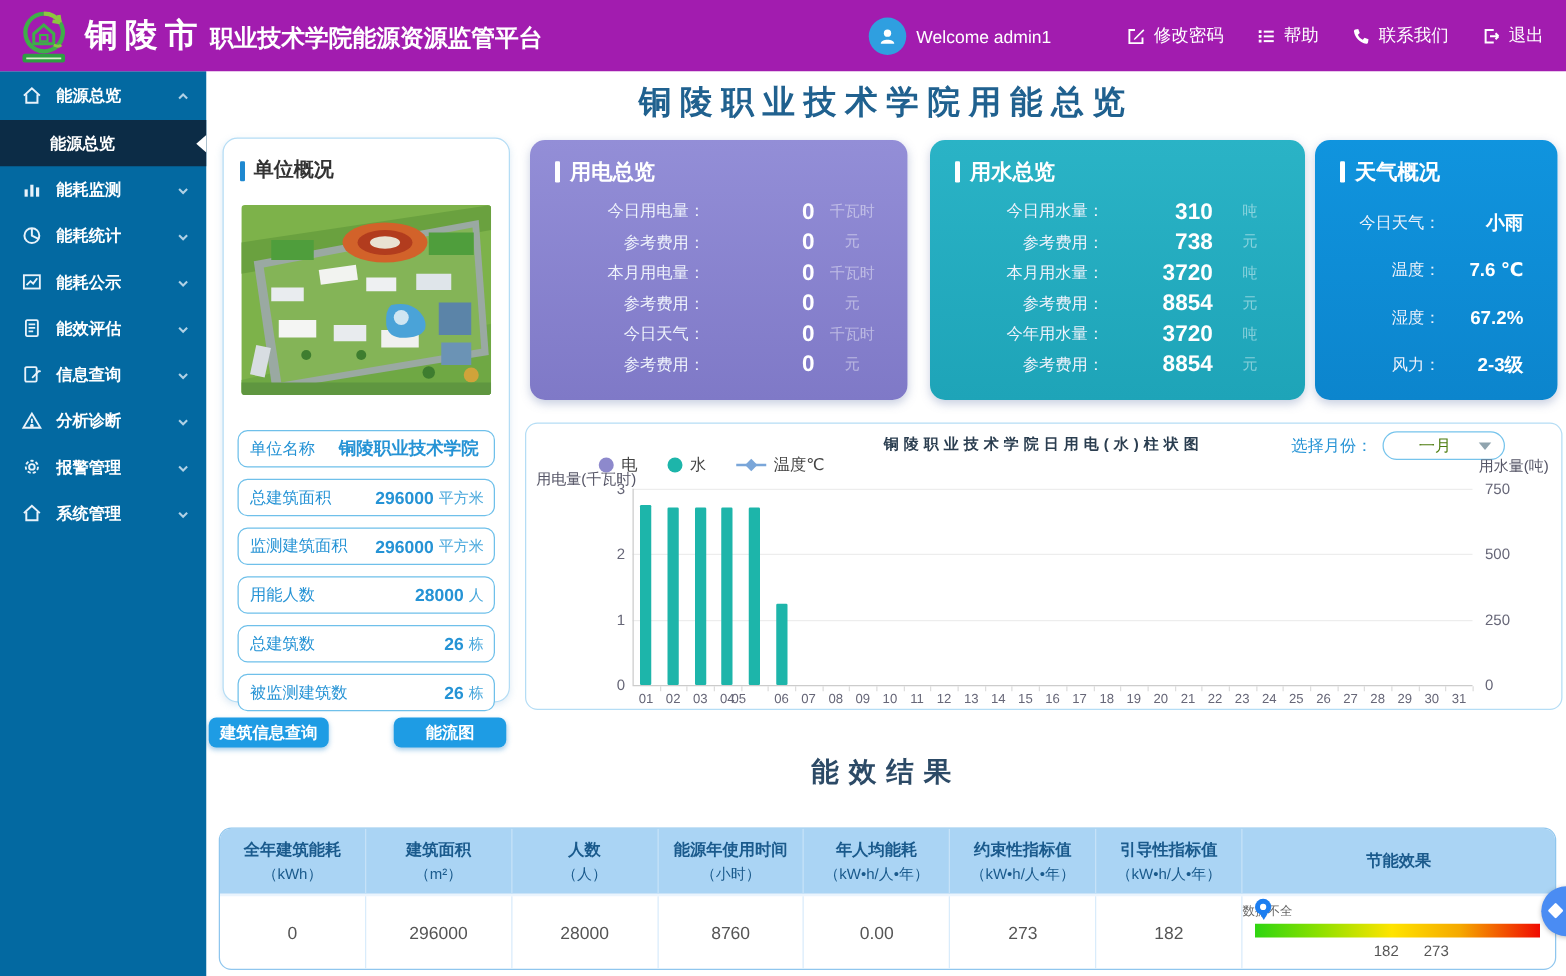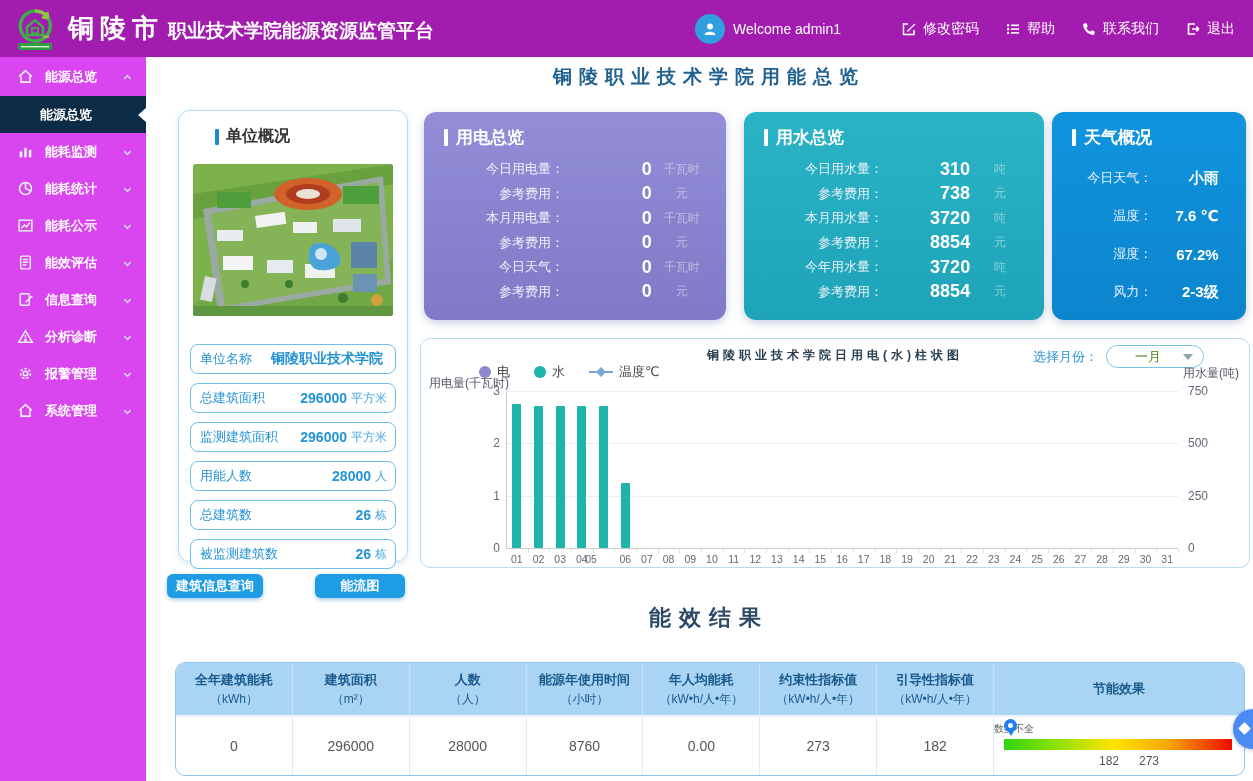--- a/index.html
+++ b/index.html
@@ -13,36 +13,36 @@
   .t-city { font-size:26px; font-weight:bold; letter-spacing:6px; }
   .t-rest { font-size:19px; font-weight:bold; margin-left:4px; }
   .h-right { margin-left:auto; display:flex; align-items:center; padding-right:18px; }
   #avatar { width:30px; height:30px; border-radius:50%; background:#2f9fe0; display:flex; align-items:center; justify-content:center; margin-right:8px; }
   .welcome { color:#fff; font-size:14px; margin-right:60px; }
   #header-actions { display:flex; align-items:center; gap:26px; }
   .h-act { display:flex; align-items:center; gap:6px; color:#fff; font-size:14px; cursor:pointer; background:none; border:none; }
   .h-act svg { display:block; }
 
   
-  #sidebar { position:absolute; left:0; top:57px; width:146px; height:724px; background:#d946ef; z-index:4; }
+  #sidebar { position:absolute; left:0; top:57px; width:165px; height:724px; background:#0369a1; z-index:4; }
   .side-item { height:37px; display:flex; align-items:center; padding:0 12px 0 17px; color:#fff; font-size:13px; font-weight:bold; cursor:pointer; position:relative; }
   .side-item.first { height:39px; }
   .side-item .s-icon { width:18px; height:18px; margin-right:10px; display:flex; align-items:center; }
   .side-item .s-label { flex:1; }
   .side-item .chev { width:12px; height:12px; opacity:.85; }
   .sub-item { height:37px; display:flex; align-items:center; padding-left:40px; color:#fff; font-size:13px; cursor:pointer; position:relative; }
   .sub-item.active { background:#0c2c46; font-weight:bold; }
   .active-pointer { position:absolute; right:0; top:50%; transform:translateY(-50%); width:0; height:0; border-top:7px solid transparent; border-bottom:7px solid transparent; border-right:8px solid #fff; }
 
   
-  #page-title { position:absolute; left:165px; top:64px; width:1088px; text-align:center; font-size:19px; font-weight:bold; color:#20618f; letter-spacing:7px; }
+  #page-title { position:absolute; left:165px; top:64px; width:1088px; text-align:center; font-size:26px; font-weight:bold; color:#20618f; letter-spacing:7px; }
   #results-title { position:absolute; left:165px; top:603px; width:1088px; text-align:center; font-size:22px; font-weight:bold; color:#2c4a66; letter-spacing:8px; }
 
   
-  #unit-card { position:absolute; left:178px; top:110px; width:230px; height:452px; background:#fff; border:1px solid #b5ddf5; border-radius:12px; box-shadow:0 2px 6px rgba(120,170,210,.25);padding-left:23px; }
+  #unit-card { position:absolute; left:178px; top:110px; width:230px; height:452px; background:#fff; border:1px solid #b5ddf5; border-radius:12px; box-shadow:0 2px 6px rgba(120,170,210,.25); }
   .card-title { display:flex; align-items:center; margin:15px 0 0 13px; font-size:16px; font-weight:bold; color:#333; }
   .card-title .tbar { width:4px; height:16px; background:#1e88d0; margin-right:7px; border-radius:1px; }
   #campus { position:absolute; left:14px; top:53px; width:200px; height:152px; border-radius:3px; overflow:hidden; }
   #unit-fields { position:absolute; left:11px; top:233px; right:11px; display:flex; flex-direction:column; gap:9px; }
   .u-field { height:30px; border:1px solid #6fc0ea; border-radius:8px; display:flex; align-items:center; background:#fff; }
   .u-field .fl { font-size:13px; color:#2593d5; margin-left:9px; }
   .u-field .fv { margin-left:auto; font-size:14px; font-weight:600; color:#2593d5; }
   .u-field .fu { font-size:12px; color:#49a8dc; margin:0 8px 0 4px; }
   .blue-btn { position:absolute; background:#1e9ce4; color:#fff; border:none; border-radius:6px; font-size:13px; font-weight:bold; cursor:pointer; box-shadow:0 2px 4px rgba(30,130,200,.4); }
   #btn-building { left:167px; top:574px; width:96px; height:24px; }

